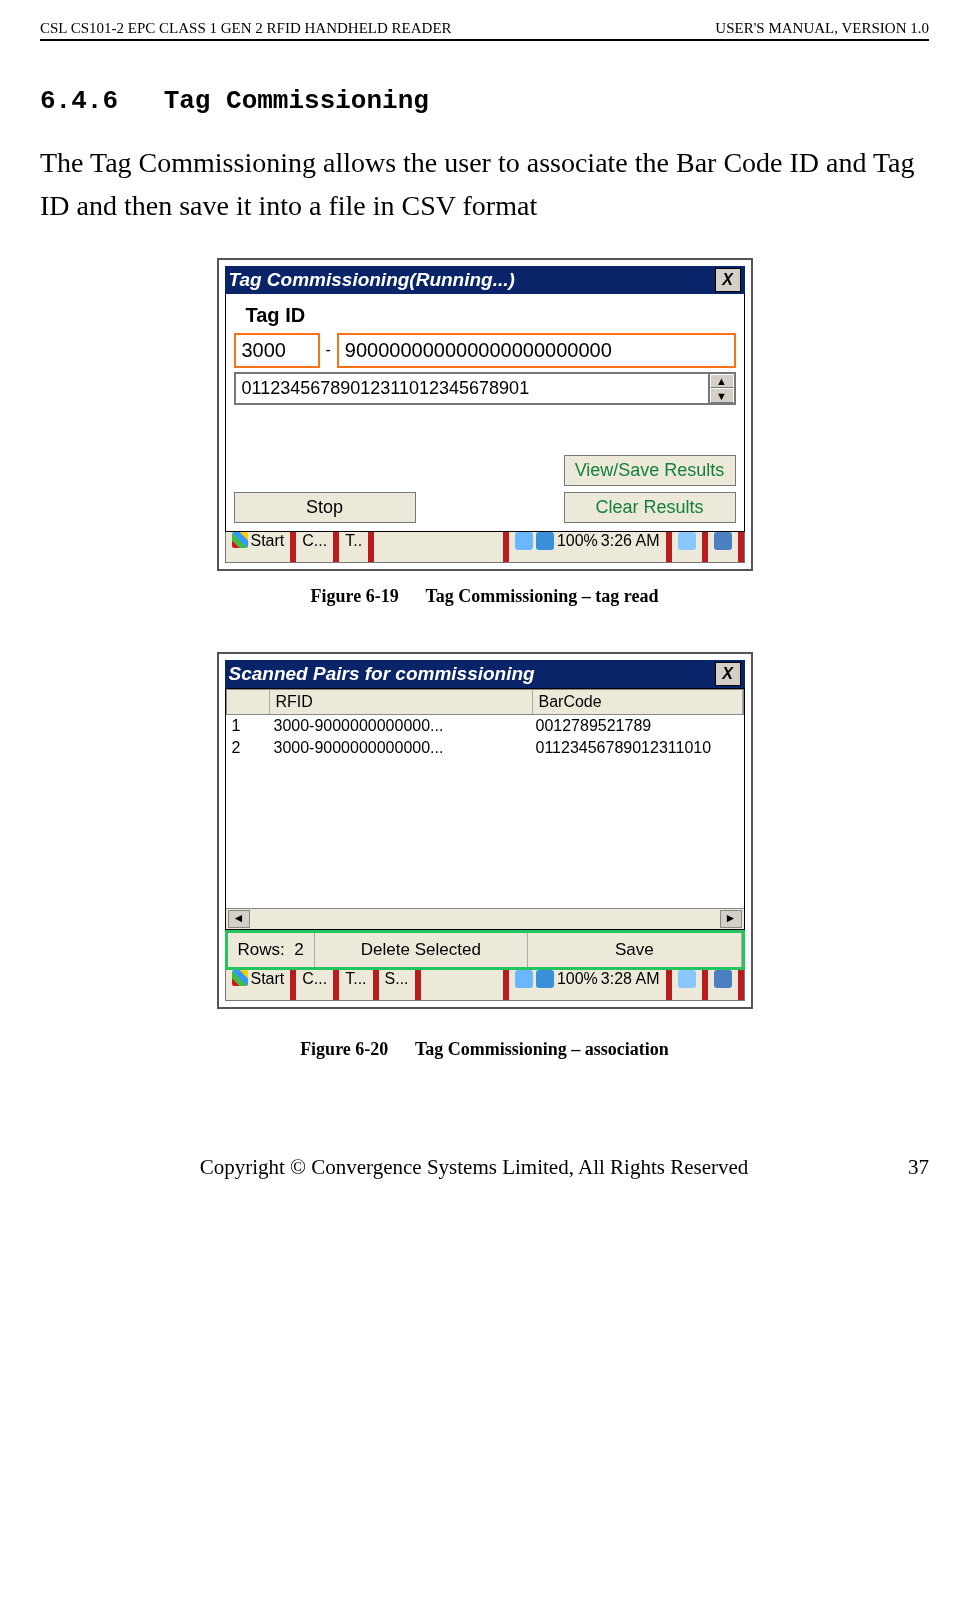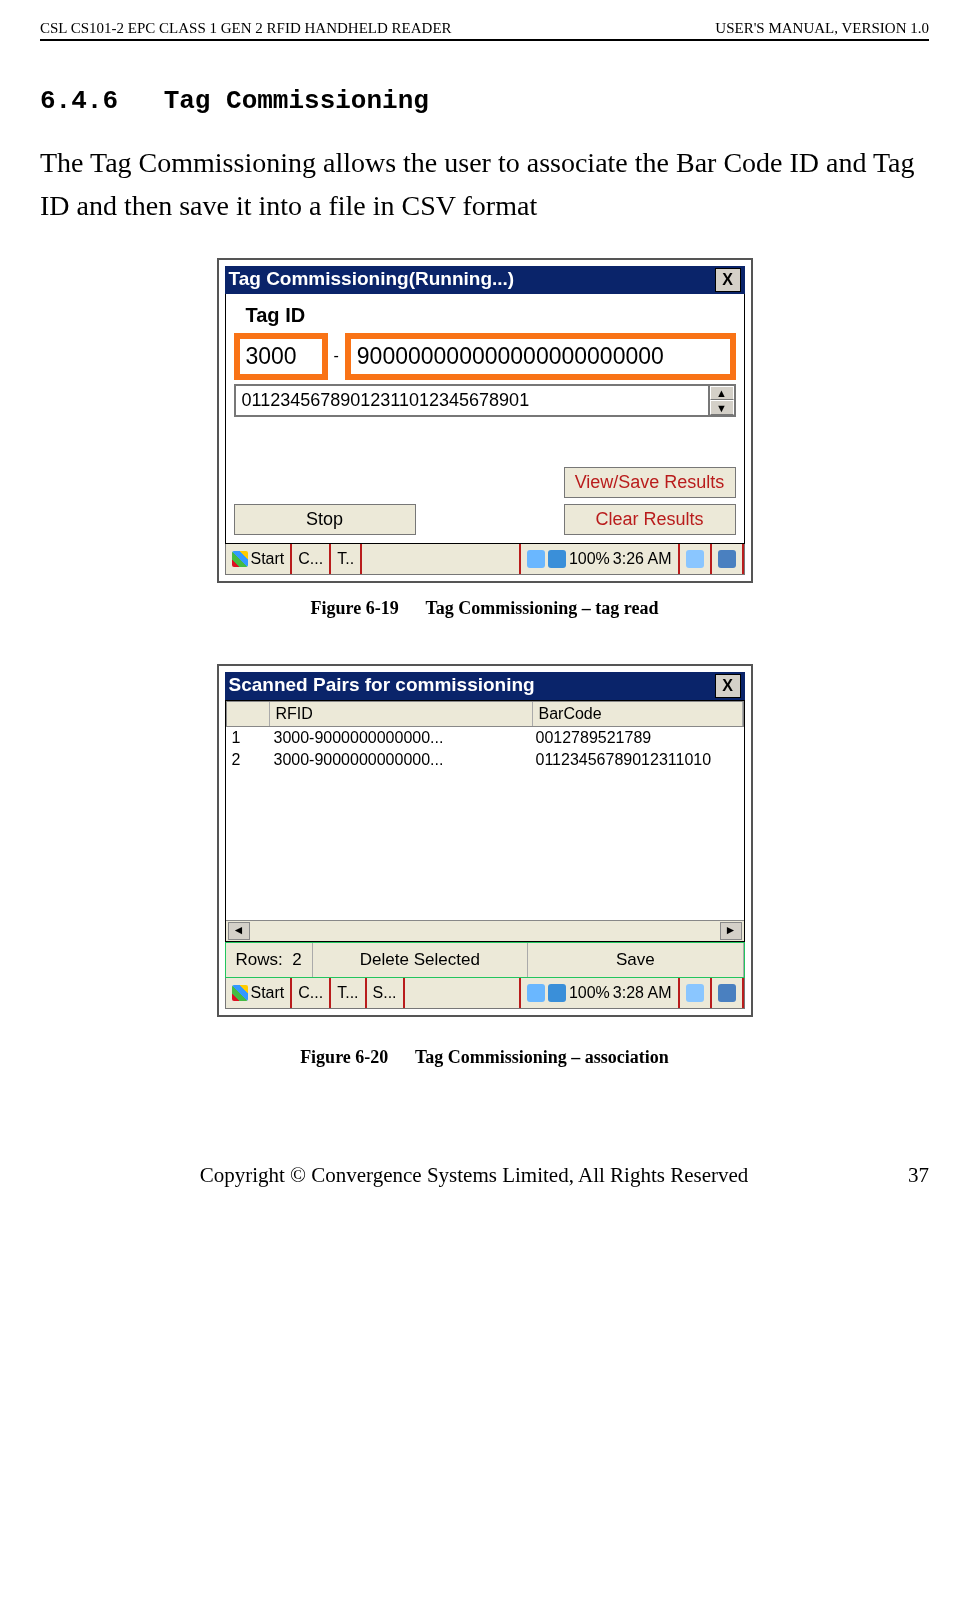--- a/index.html
+++ b/index.html
@@ -63,20 +63,22 @@
     padding: 6px;
   }
   .titlebar {
     background: #0a246a;
     color: #fff;
     font-weight: bold;
     font-size: 19px;
     padding: 2px 4px;
     display: flex;
     justify-content: space-between;
+    align-items: center;
+    font-style: italic;
   }
   .titlebar .xbtn {
     background: #d4d0c8;
     color: #000;
     border: 1px solid #000;
     width: 24px;
     height: 22px;
     display: flex;
     align-items: center;
     justify-content: center;
@@ -89,22 +91,22 @@
     border-top: none;
     padding: 6px 8px 8px 8px;
   }
   .label {
     font-weight: bold;
     font-size: 20px;
     margin: 4px 0 6px 12px;
   }
   .row-flex { display:flex; align-items:center; gap:6px; }
   .input {
-    border: 6px solid #f97316;
-    font-size: 23px;
+    border: 2px solid #f97316;
+    font-size: 20px;
     padding: 4px 6px;
     background:#fff;
   }
   .input.small { width:70px; }
   .input.wide { flex:1; }
   .multi-wrap {
     display:flex;
     border: 2px solid #777;
     margin-top:4px;
   }
@@ -138,36 +140,36 @@
     font-size:18px;
   }
   .btnrow.left-right { justify-content:space-between; }
   .winbtn {
     border:1px solid #777;
     background:#ece9d8;
     padding:4px 10px;
     min-width:150px;
     text-align:center;
   }
-  .winbtn.disabled { color:#b91c1c; background:#ece9d8; }
+  .winbtn.disabled { color:#15803d; background:#ece9d8; }
   .taskbar {
     display:flex;
     align-items:center;
     background:#ece9d8;
     border:1px solid #777;
     border-top:none;
     font-size:16px;
     height:30px;
   }
   .tb-item {
-    border-right:2px solid #b91c1c;
+    border-right:6px solid #b91c1c;
     padding:0 6px;
     height:100%;
     display:flex;
-    align-items:center;
+    align-items:flex-start;
     gap:3px;
   }
   .start-flag {
     width:16px;height:16px;
     background: linear-gradient(45deg,#d12 25%,#4b4 25% 50%,#39f 50% 75%,#fc0 75%);
     border-radius:2px;
   }
   .tray-icon {
     width:18px;height:18px;border-radius:3px;background:#6ab7ff;
   }
@@ -209,21 +211,21 @@
     align-items:center;
     justify-content:space-between;
     font-size:12px;
     padding:0 2px;
   }
   .hscroll div{width:20px;height:16px;background:#d4d0c8;border:1px solid #888;text-align:center;}
   .bottombar {
     display:flex;
     align-items:center;
     background:#ece9d8;
-    border:1px solid #22c55e;
+    border:3px solid #22c55e;
     font-size:17px;
     height:34px;
   }
   .bottombar .cell {
     border-right:1px solid #aaa;
     padding:0 10px;
     height:100%;
     display:flex;
     align-items:center;
   }

